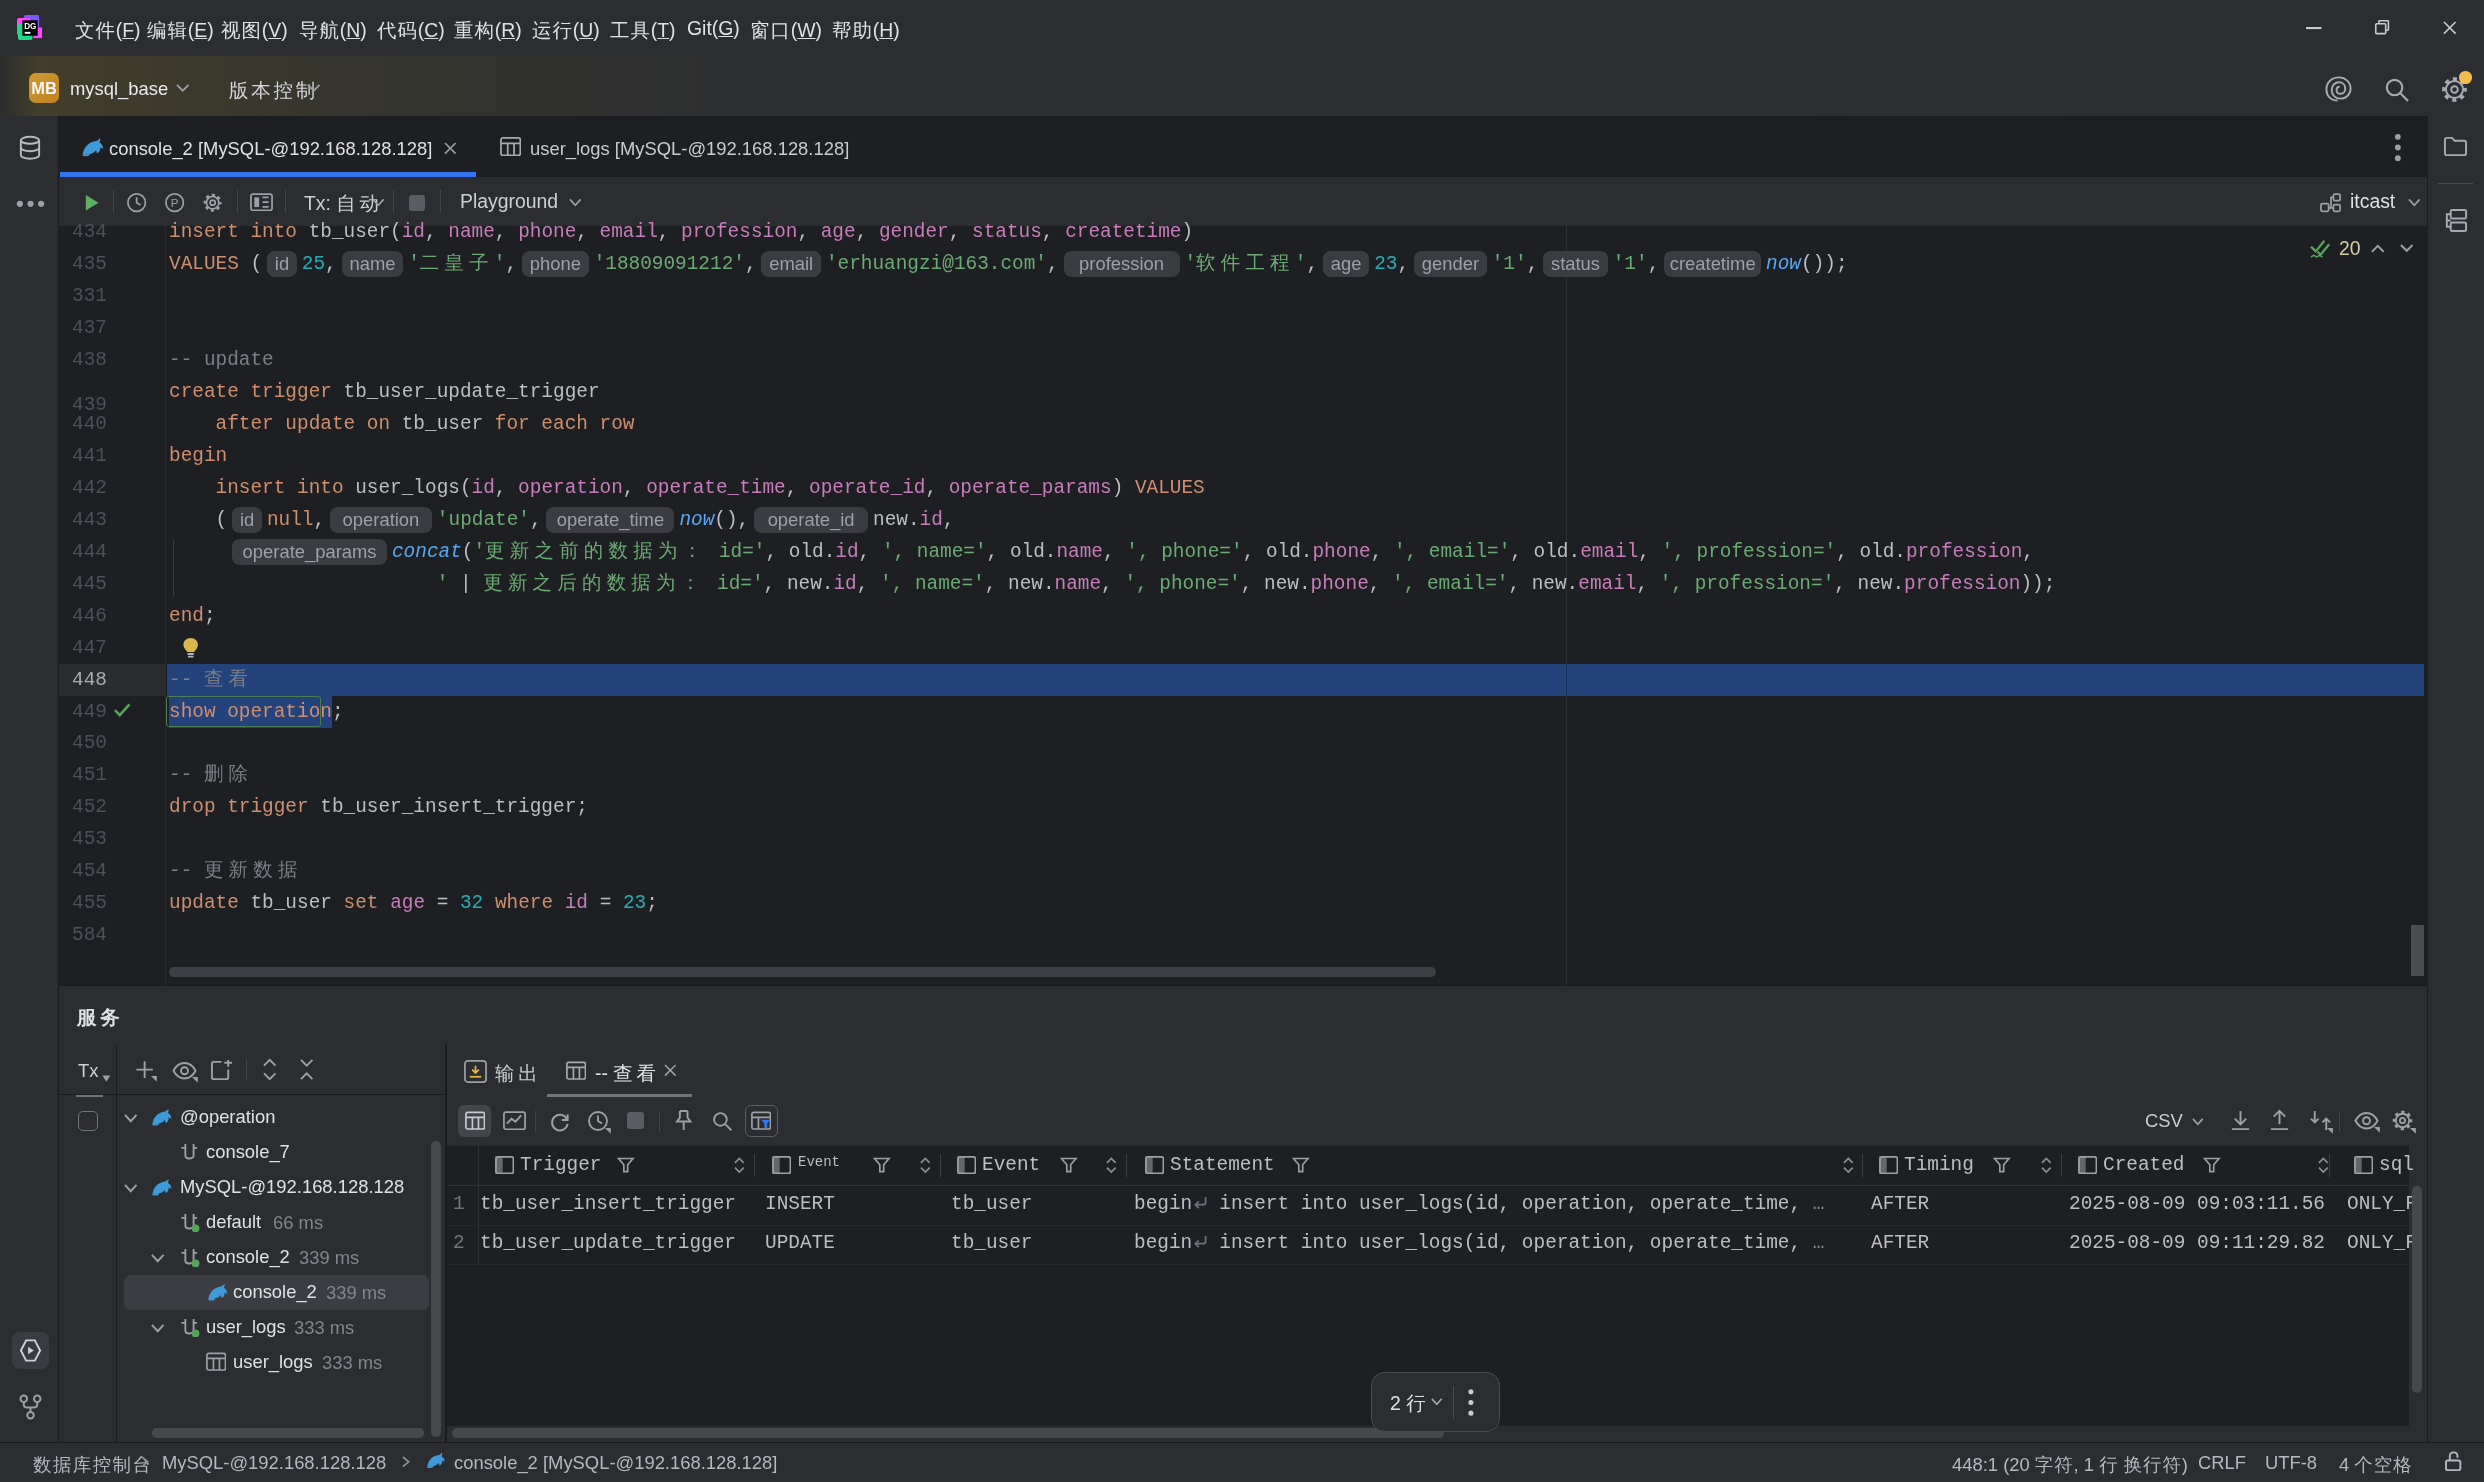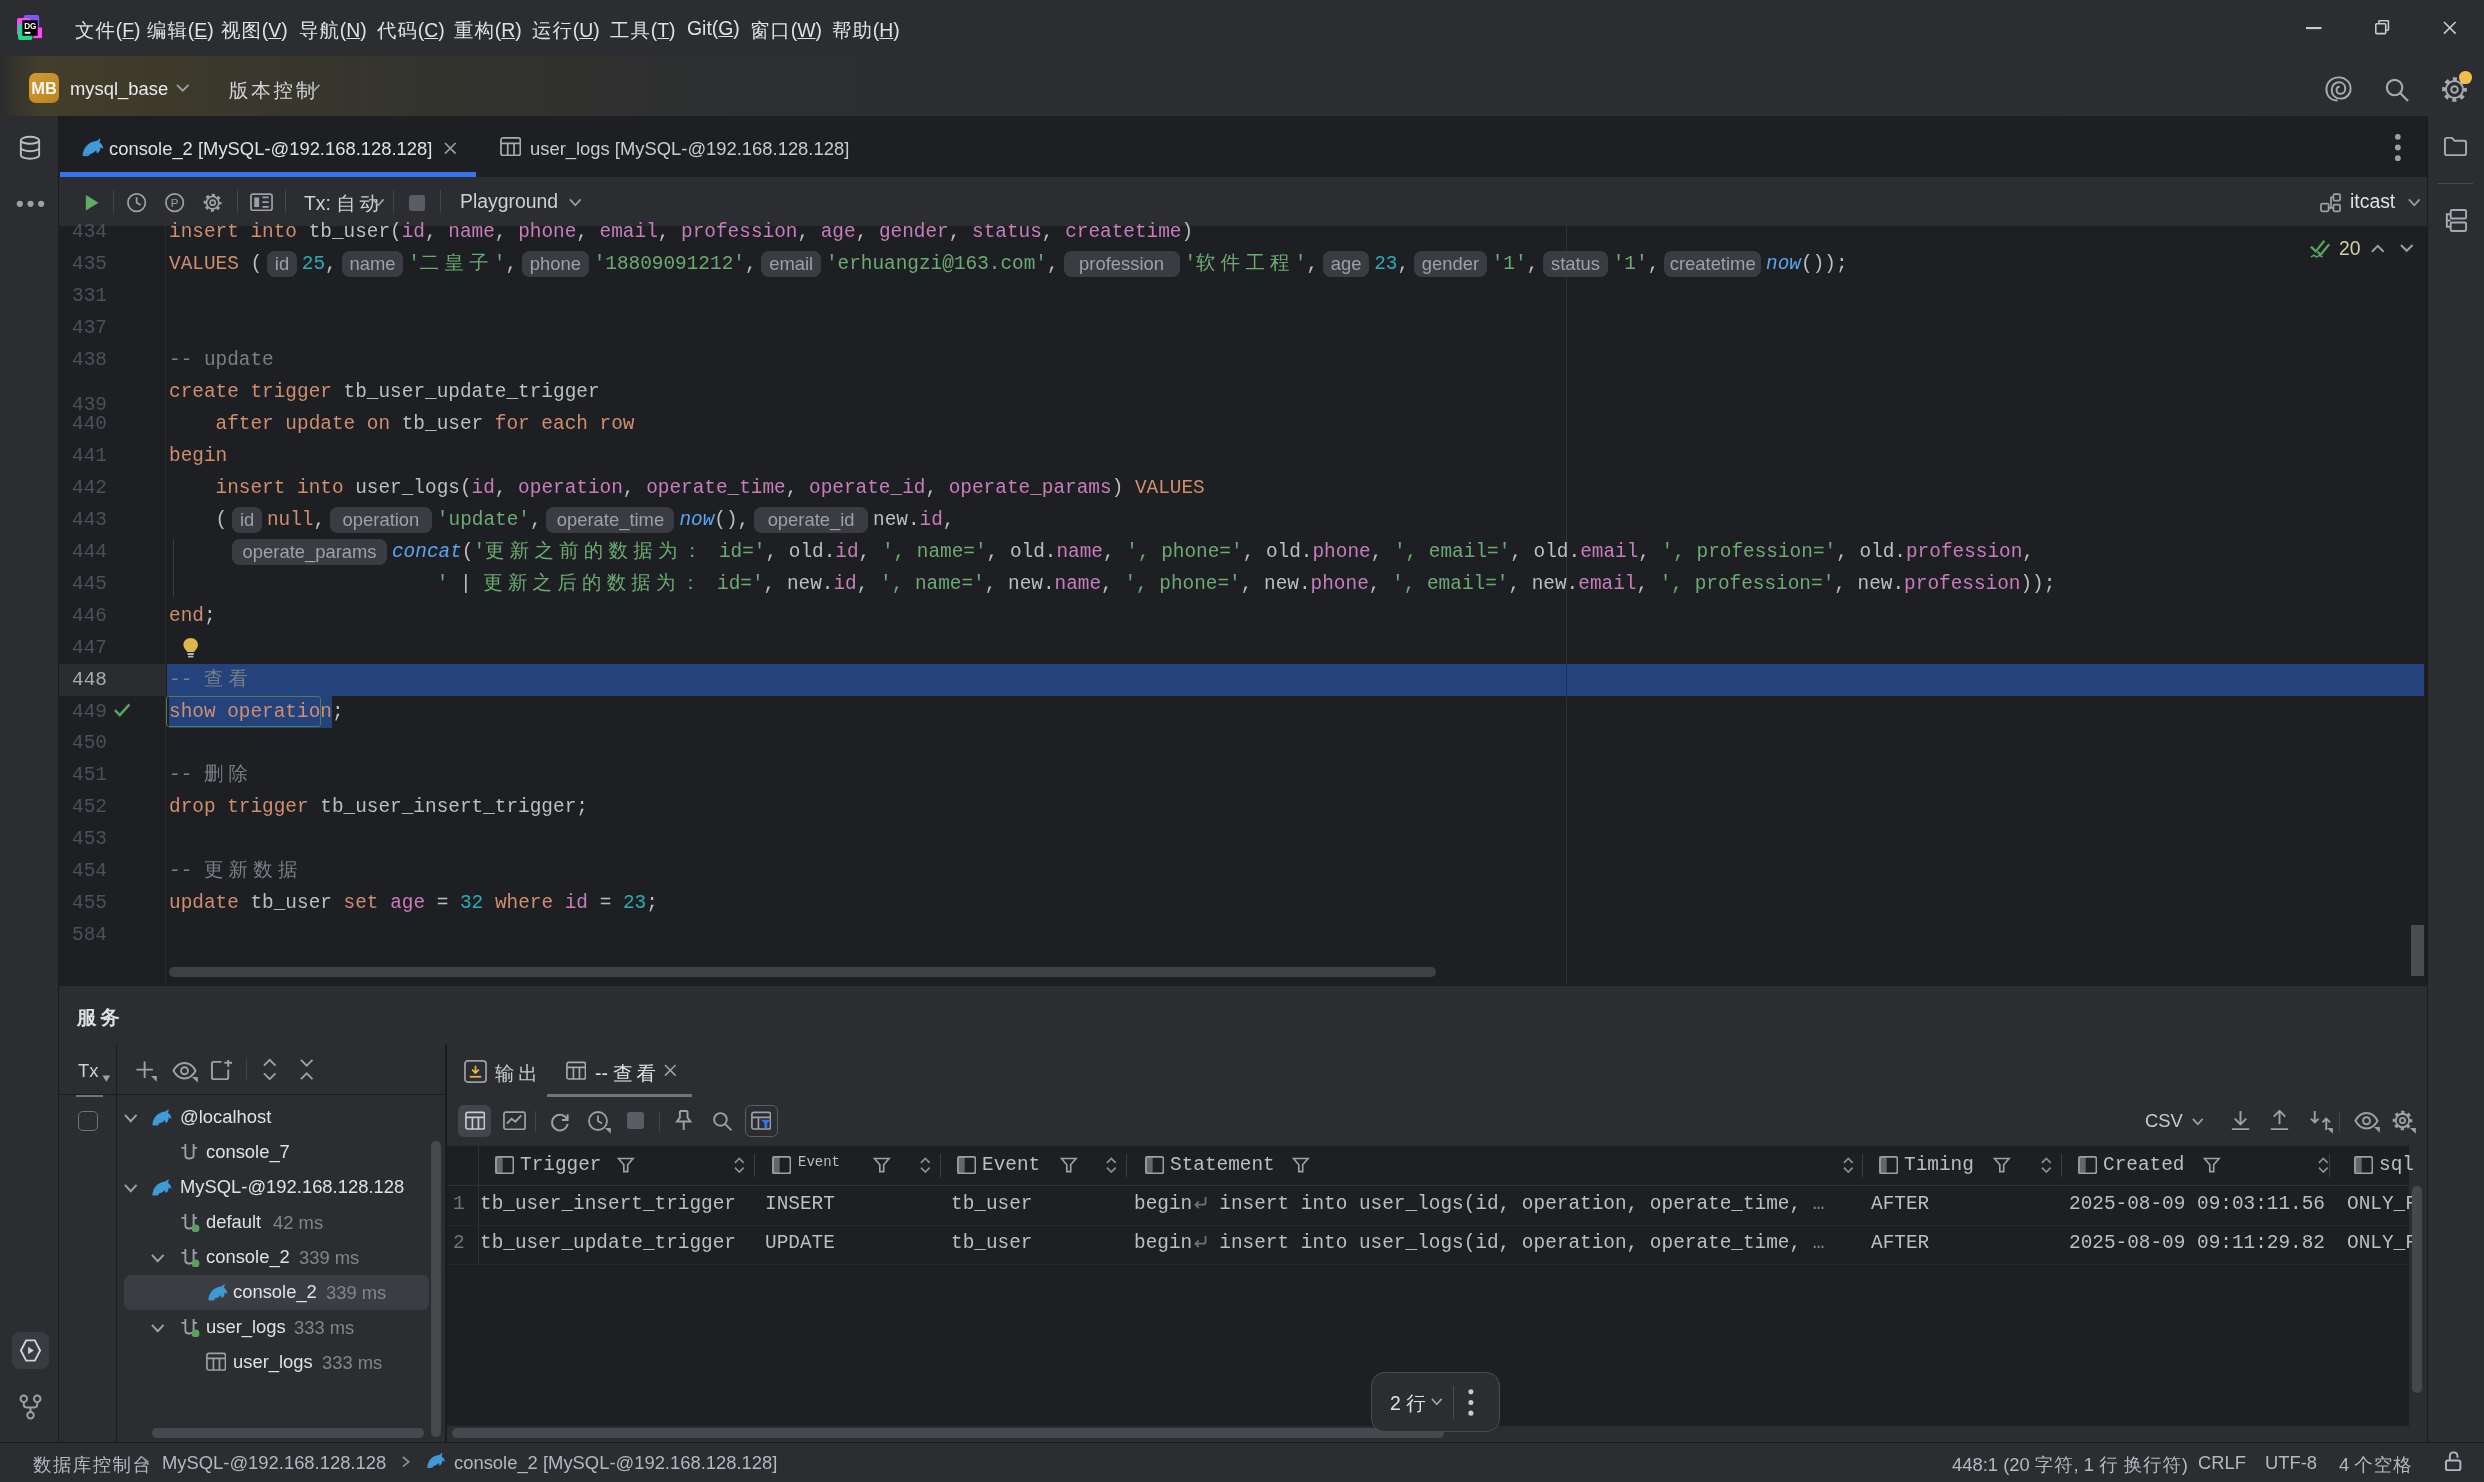--- a/index.html
+++ b/index.html
@@ -356,21 +356,21 @@
     <svg width="15.5" height="10.7" viewBox="0 0 16 11" fill="none" stroke="#9da0a6" stroke-width="2">
       <path d="M2 2 L8 8.5 L14 2"></path>
     </svg>
   </div>
 <div class="ab" style="left:150px;top:1106px">
     <svg width="23" height="23" viewBox="0 0 26 26" fill="none">
 <path d="M2.8 20.6 C3.6 13 9 7.5 15.5 6.5 C17.8 6.1 19.6 5 20.8 3 C21.3 4.8 21 6.3 20 7.6 C22.6 9 24 11.4 24.2 14.4 L21 12.9 C21.4 15.6 20.2 18 17.6 19.3 L16.8 15.8 C14.6 18.8 9.5 20.9 2.8 20.6 Z" fill="#3f9ad8"></path>
 <path d="M2.8 20.6 C5.2 21.6 7.8 21.4 9.8 20.4" stroke="#3f9ad8" stroke-width="1.6" fill="none"></path>
     </svg>
   </div>
-<div class="ab" style="left:180px;top:1106px;font-size:18.4px;color:#dfe1e5">@localhost</div>
+<div class="ab" style="left:180px;top:1106px;font-size:18.4px;color:#dfe1e5">@operation</div>
 <div class="ab" style="left:180px;top:1142px">
     <svg width="20.4" height="20.4" viewBox="0 0 21 21" fill="none" stroke="#9da0a6" stroke-width="1.9">
 <path d="M6 6 L6 2.5 M6 14.5 L6 18.5 M6 6 L14 6 Q17 6 17 10 L17 11 Q17 14.5 14 14.5 L6 14.5 M6 6 L2 6 M6 14.5 L2 14.5" transform="rotate(90 10 10)"></path>
     </svg>
   </div>
 <div class="ab" style="left:206px;top:1141px;font-size:18.4px;color:#dfe1e5">console_7</div>
 <div class="ab" style="left:123px;top:1183px">
     <svg width="15.5" height="10.7" viewBox="0 0 16 11" fill="none" stroke="#9da0a6" stroke-width="2">
       <path d="M2 2 L8 8.5 L14 2"></path>
     </svg>
@@ -382,21 +382,21 @@
     </svg>
   </div>
 <div class="ab" style="left:180px;top:1176px;font-size:18.4px;color:#dfe1e5">MySQL-@192.168.128.128</div>
 <div class="ab" style="left:180px;top:1212px">
     <svg width="20.4" height="20.4" viewBox="0 0 21 21" fill="none" stroke="#9da0a6" stroke-width="1.9">
 <path d="M6 6 L6 2.5 M6 14.5 L6 18.5 M6 6 L14 6 Q17 6 17 10 L17 11 Q17 14.5 14 14.5 L6 14.5 M6 6 L2 6 M6 14.5 L2 14.5" transform="rotate(90 10 10)"></path>
       <circle cx="16" cy="17" r="4" fill="#57a35c" stroke="none"></circle>
     </svg>
   </div>
 <div class="ab" style="left:206px;top:1211px;font-size:18.4px;color:#dfe1e5">default</div>
-<div class="ab" style="left:273px;top:1212px;font-size:18.4px;color:#81858c">42 ms</div>
+<div class="ab" style="left:273px;top:1212px;font-size:18.4px;color:#81858c">66 ms</div>
 <div class="ab" style="left:150px;top:1253px">
     <svg width="15.5" height="10.7" viewBox="0 0 16 11" fill="none" stroke="#9da0a6" stroke-width="2">
       <path d="M2 2 L8 8.5 L14 2"></path>
     </svg>
   </div>
 <div class="ab" style="left:180px;top:1247px">
     <svg width="20.4" height="20.4" viewBox="0 0 21 21" fill="none" stroke="#9da0a6" stroke-width="1.9">
 <path d="M6 6 L6 2.5 M6 14.5 L6 18.5 M6 6 L14 6 Q17 6 17 10 L17 11 Q17 14.5 14 14.5 L6 14.5 M6 6 L2 6 M6 14.5 L2 14.5" transform="rotate(90 10 10)"></path>
       <circle cx="16" cy="17" r="4" fill="#57a35c" stroke="none"></circle>
     </svg>

